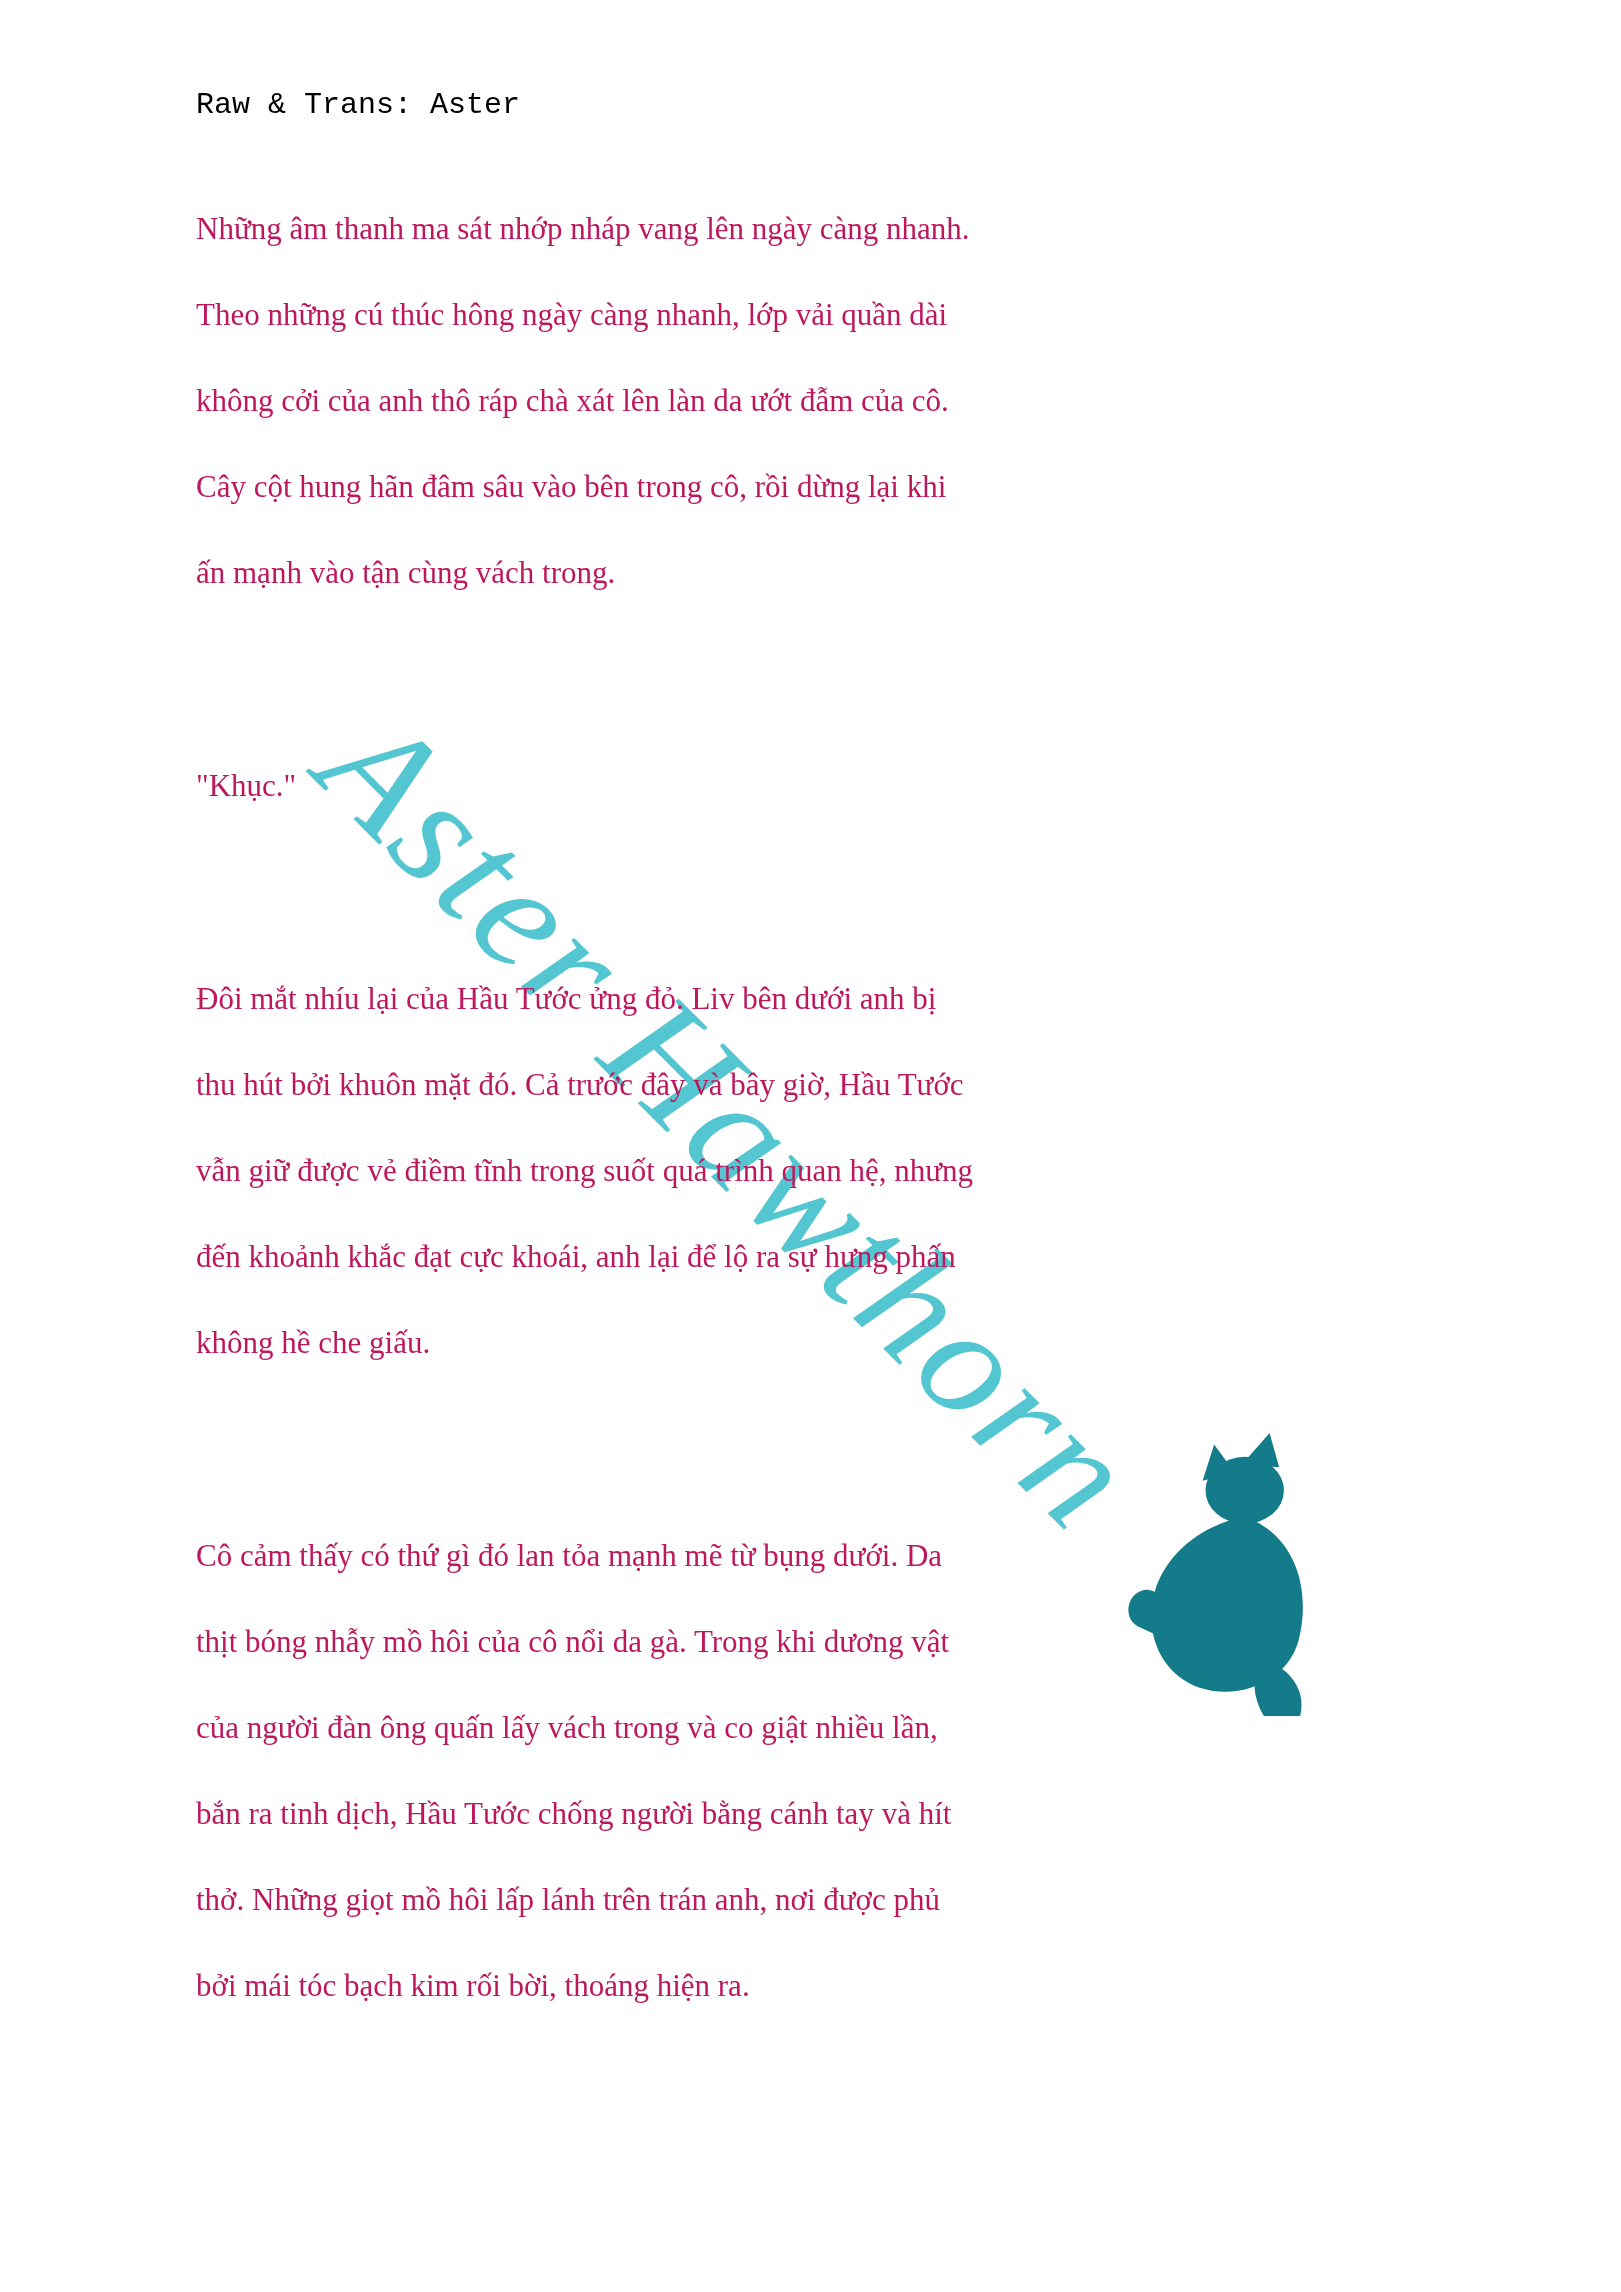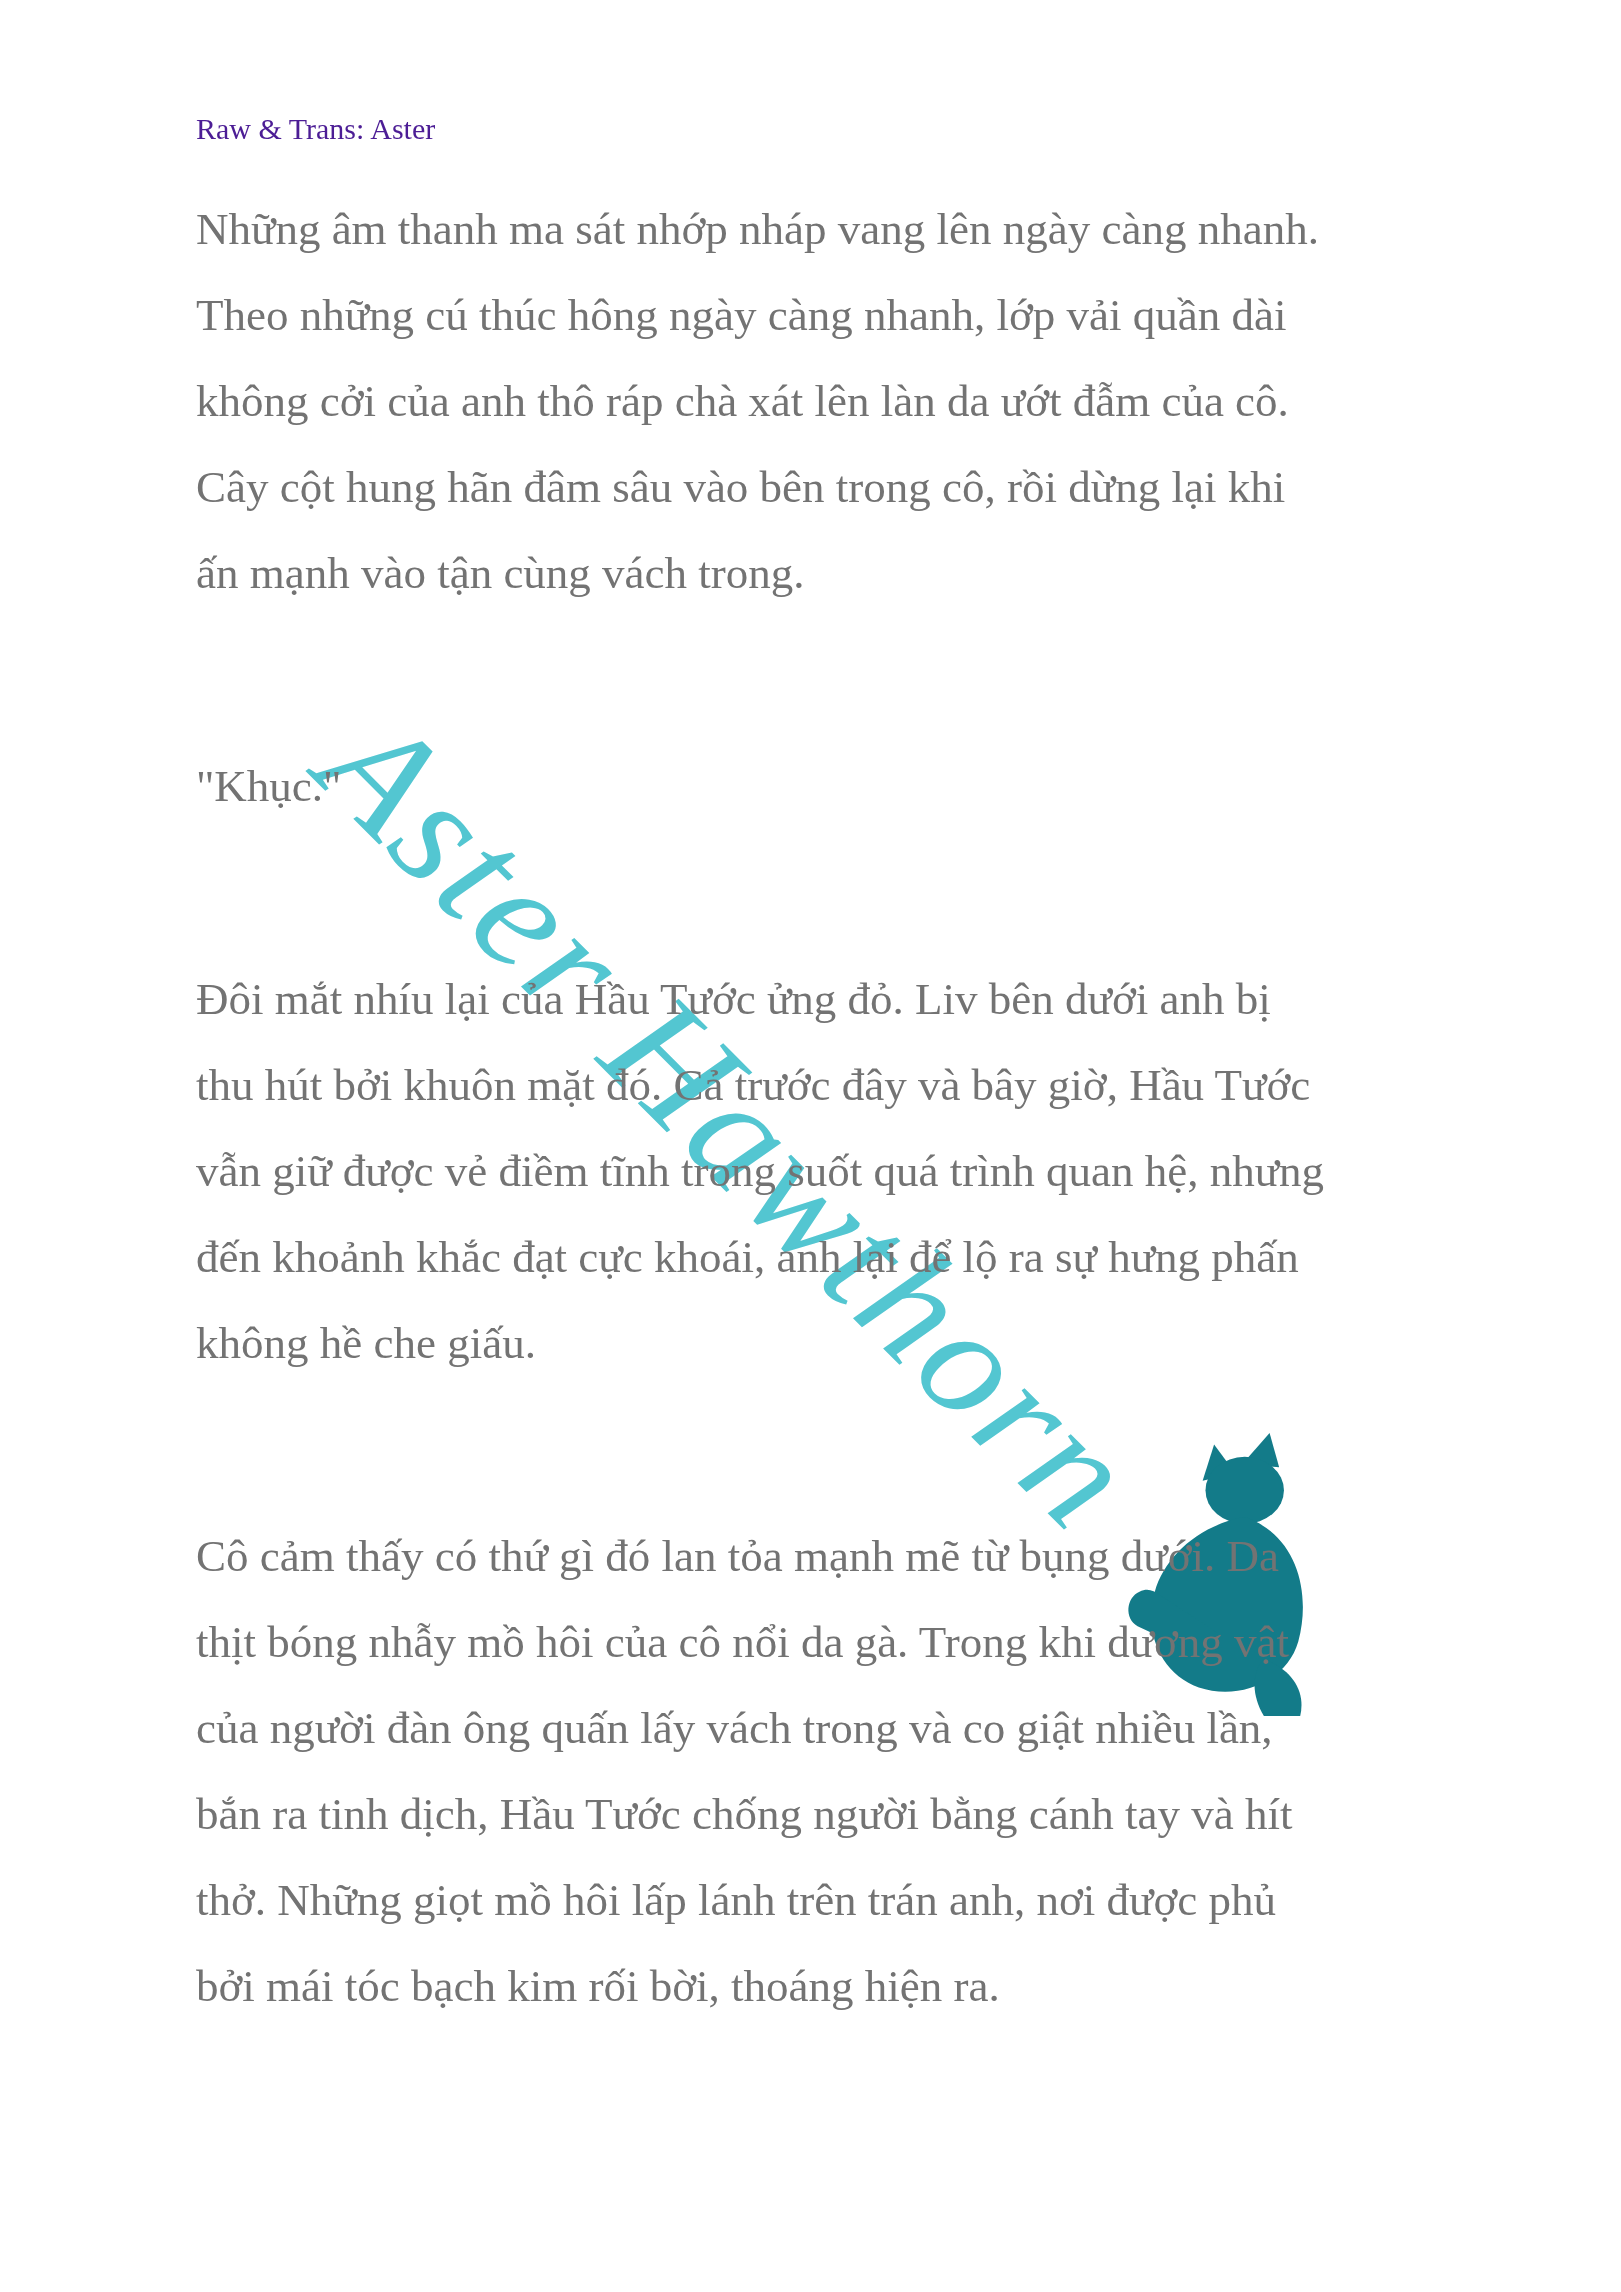--- a/index.html
+++ b/index.html
@@ -8,37 +8,36 @@
     width: 1621px;
     height: 2293px;
     background: #ffffff;
     overflow: hidden;
     font-family: "Liberation Serif", serif;
   }
   .credit-header {
     position: absolute;
     left: 196px;
     top: 88px;
-    font-family: Liberation Serif, serif;
+    font-family: Liberation Mono, monospace;
     font-size: 30px;
-    color: #4c1d95;
+    color: #000000;
     z-index: 3;
-    margin-top: 24px;
   }
   .content {
     position: absolute;
     left: 196px;
     top: 186px;
     width: 1304px;
     z-index: 2;
   }
   .para {
-    font-size: 45px;
+    font-size: 31px;
     line-height: 86px;
-    color: #737373;
+    color: #be185d;
     white-space: pre-line;
     margin: 0 0 127px 0;
   }
   .watermark {
     position: absolute;
     left: 122px;
     top: 1022px;
     width: 1215px;
     height: 196px;
     z-index: 1;

